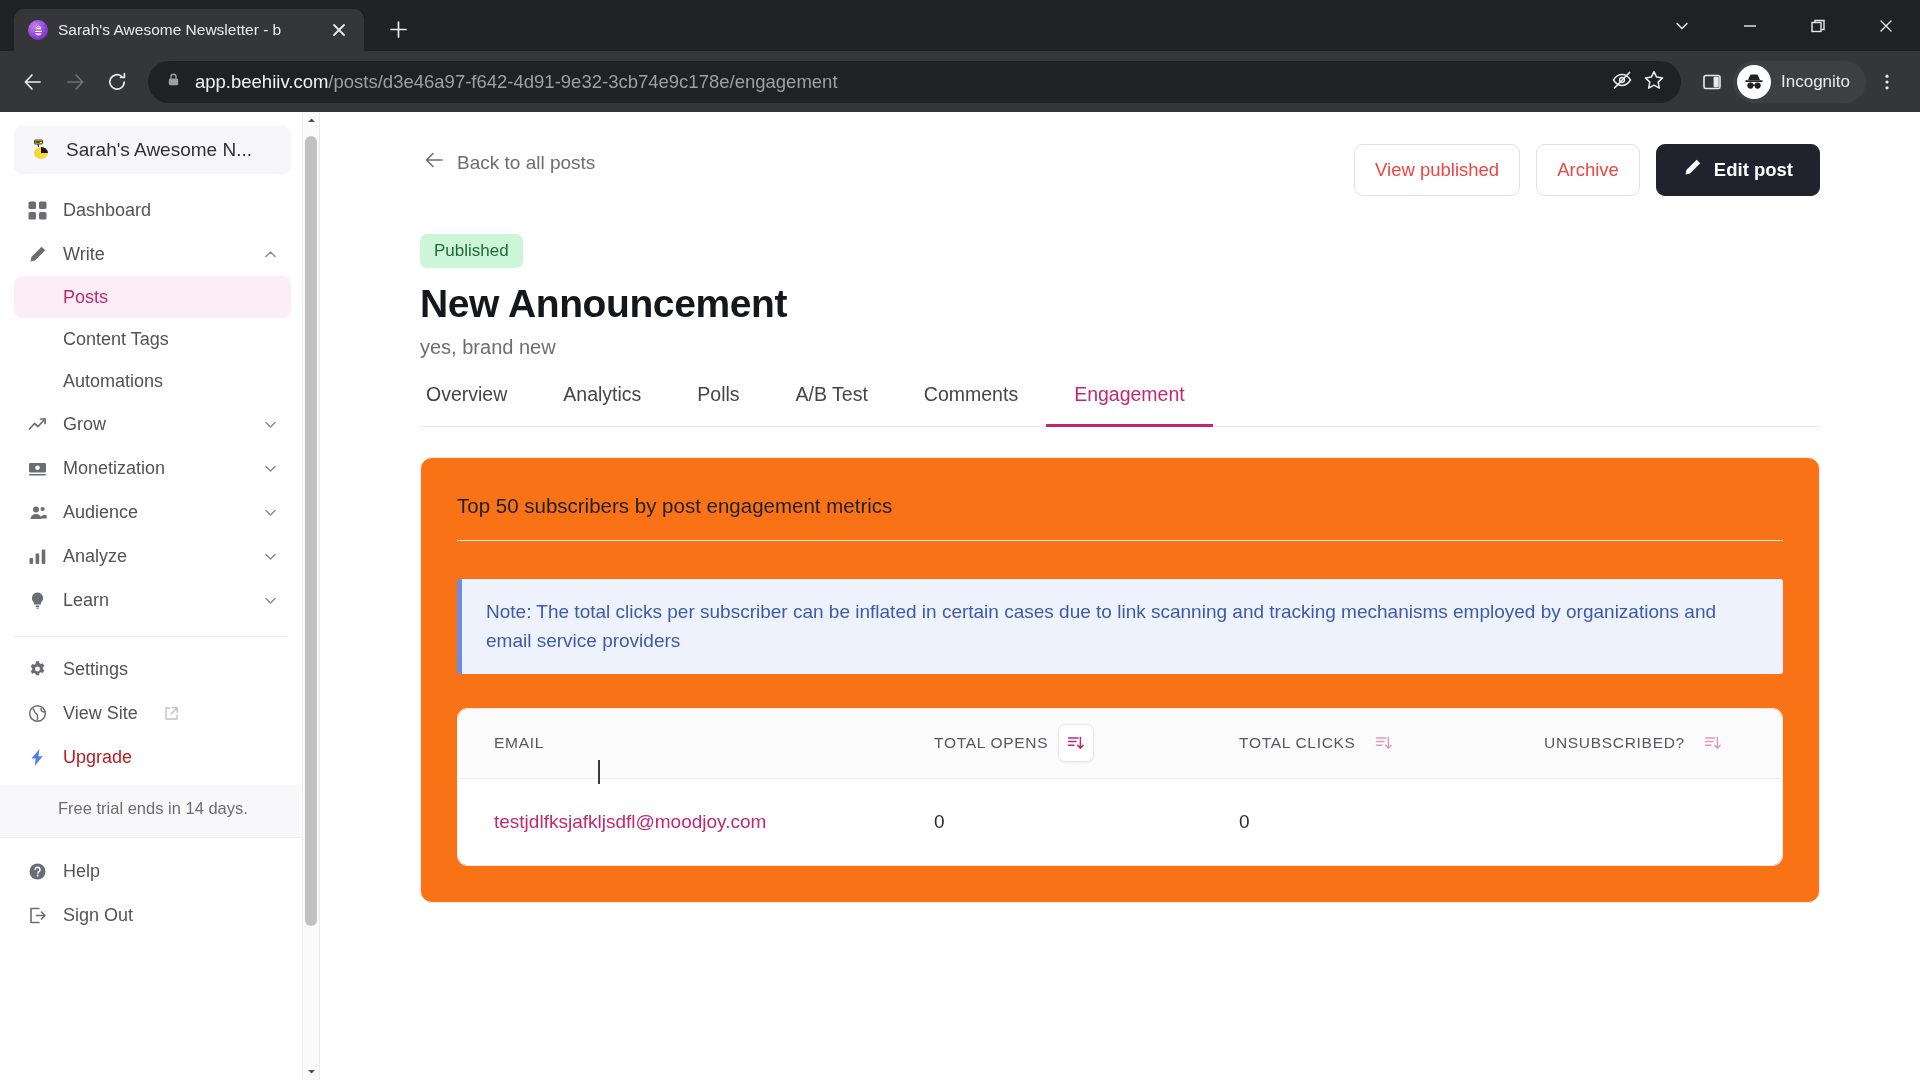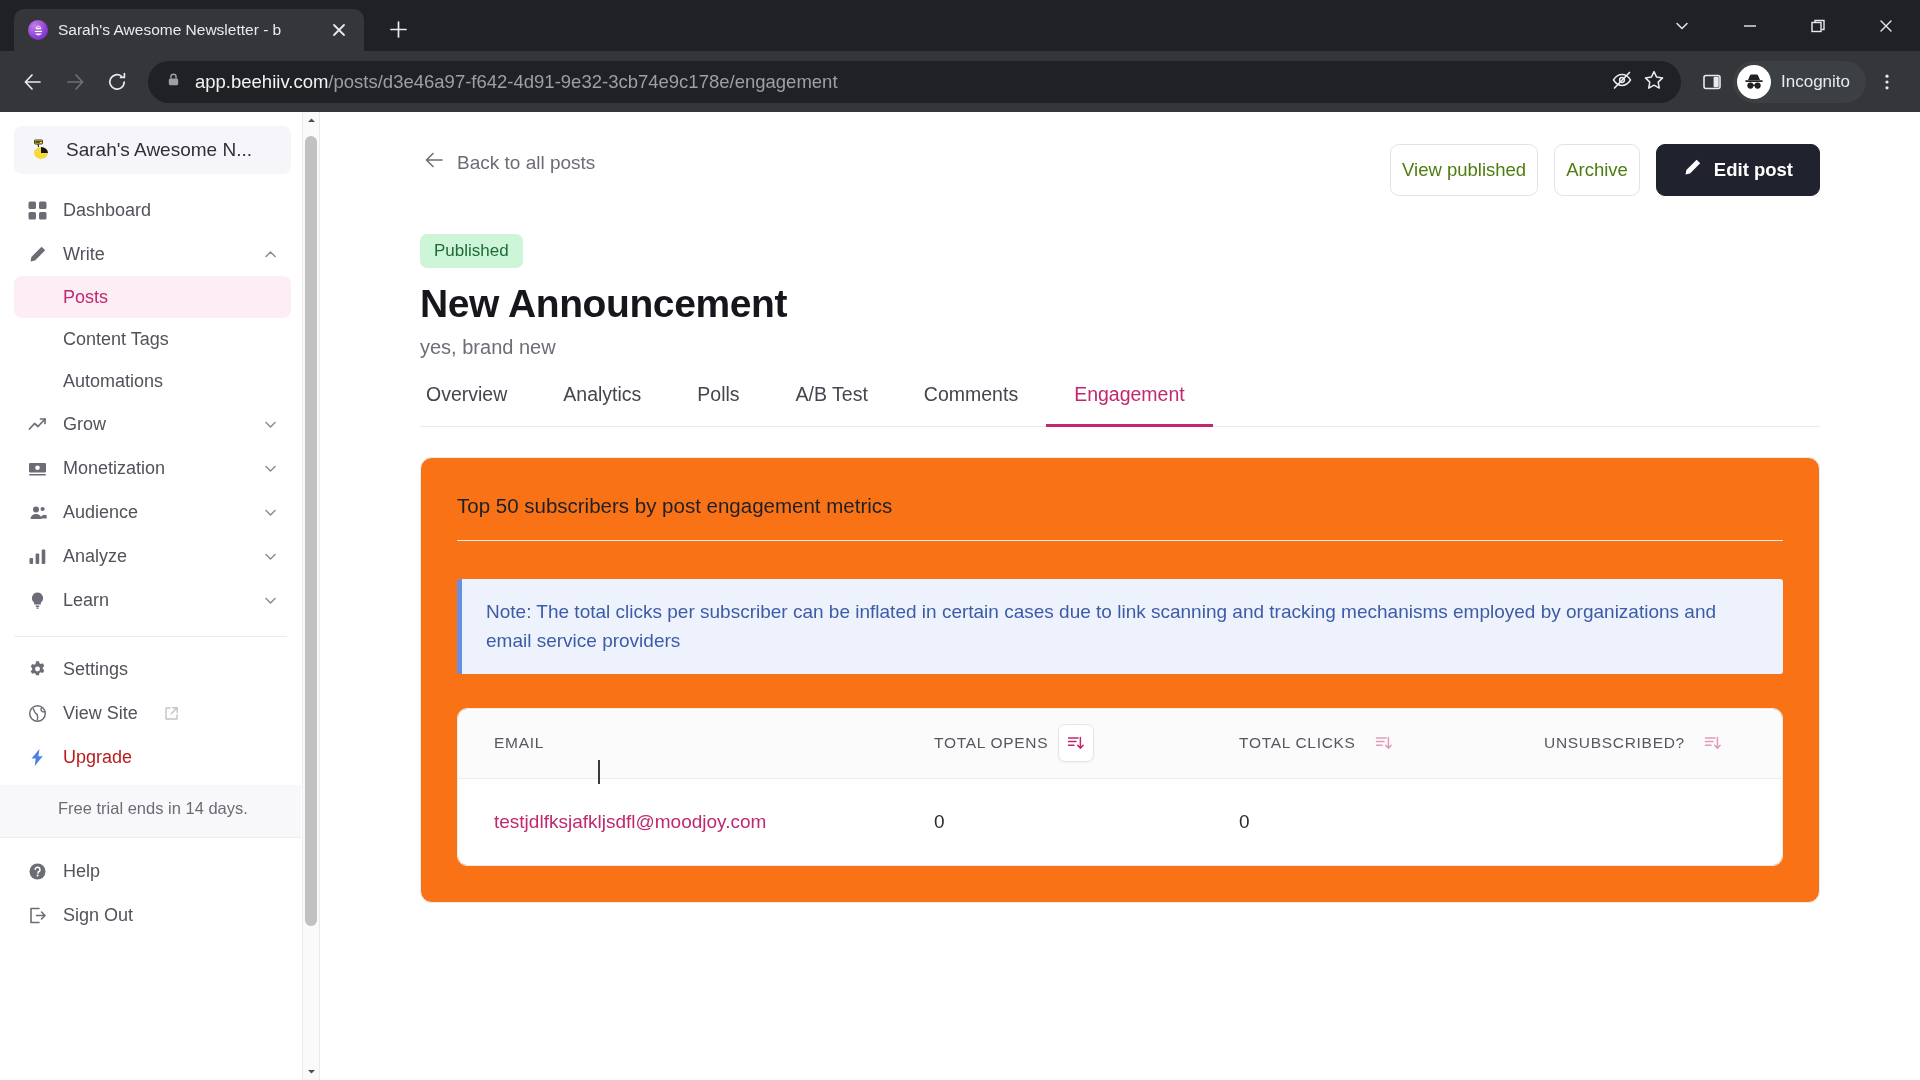--- a/index.html
+++ b/index.html
@@ -107,21 +107,21 @@
 
   
   .main { flex: 1 1 auto; overflow: hidden; padding: 0; background:#fff; }
   .main-inner { max-width: 1500px; margin: 0 auto; padding: 32px 50px 0 50px; }
 
   .topbar { display:flex; align-items:flex-start; }
   .back-link { display:flex; align-items:center; gap: 13px; color:#6c6d76; font-size: 19px; padding: 6px 4px; }
   .actions { margin-left:auto; display:flex; gap: 16px; }
   .btn {
     height: 52px; border-radius: 9px; display:flex; align-items:center; justify-content:center;
-    padding: 0 11px; font-size: 18.5px; color:#4d7c0f; background:#fff;
+    padding: 0 20px; font-size: 18.5px; color:#ef4444; background:#fff;
     border: 1px solid #e2e3e6; white-space: nowrap;
   }
   .btn.primary { background:#20222e; color:#fff; border-color:#20222e; gap: 12px; padding: 0 26px; font-weight: 600; }
 
   .badge {
     display:inline-flex; align-items:center; height: 34px; padding: 0 14px; border-radius: 7px;
     background:#cdf5d8; color:#1f6b38; font-size: 17px; margin-top: 38px;
   }
   .post-title { font-size: 39px; font-weight: 700; color:#16171d; letter-spacing:-0.4px; margin-top: 14px; }
   .post-sub { font-size: 20px; color:#6c6d76; margin-top: 10px; }

